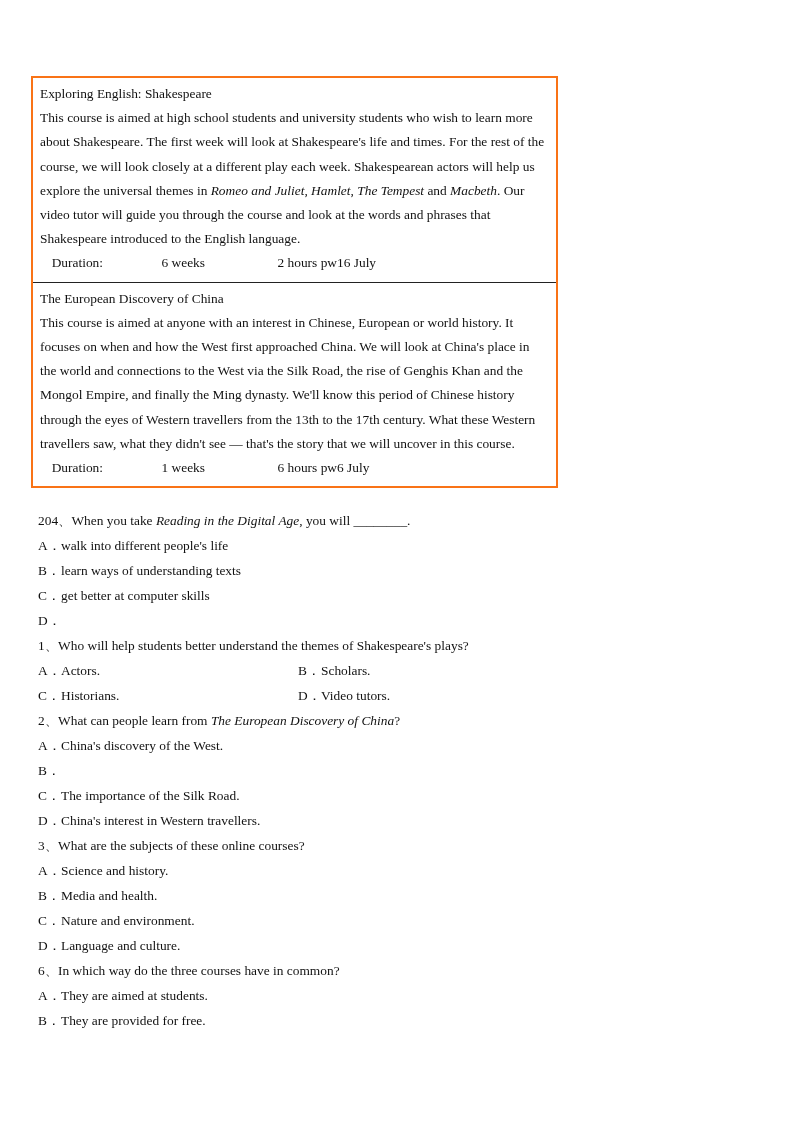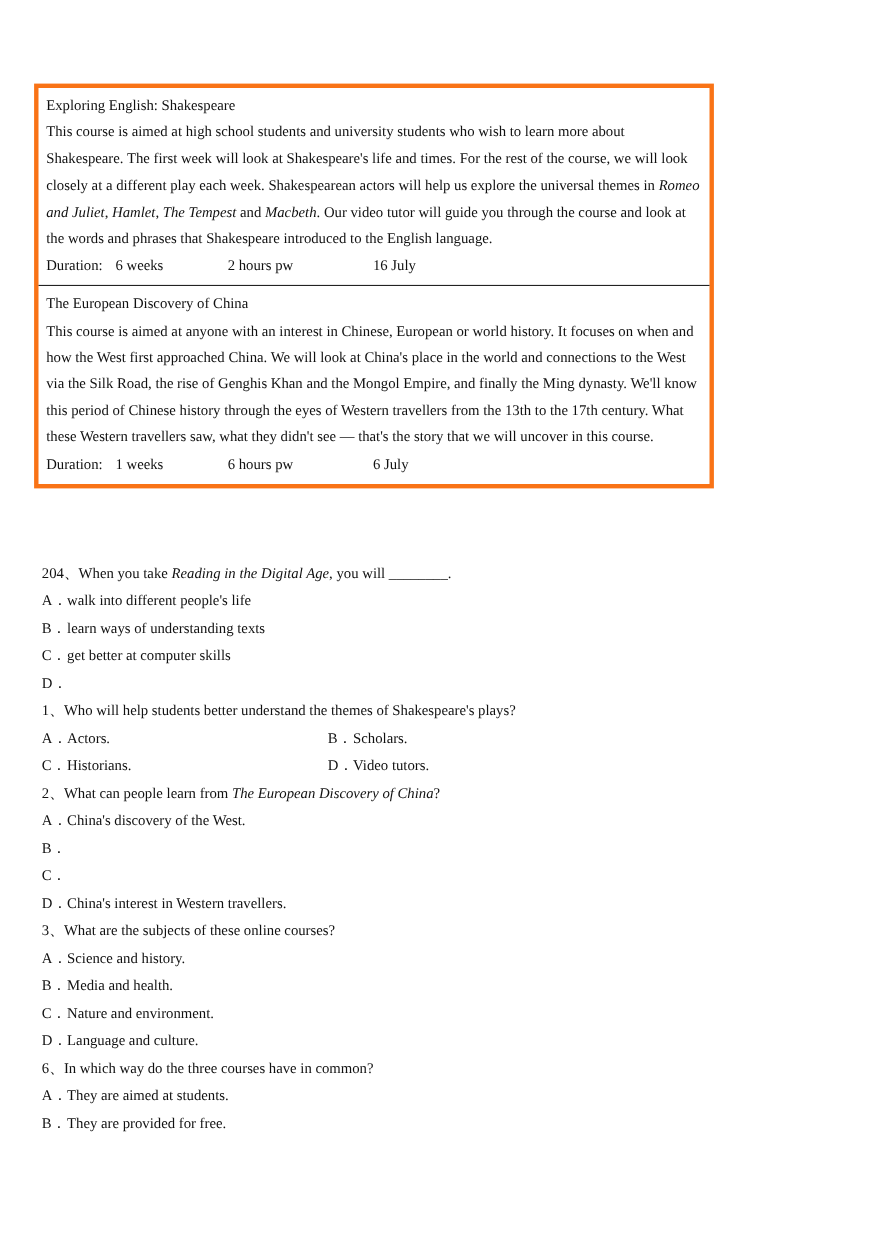--- a/index.html
+++ b/index.html
@@ -1,23 +1,23 @@
 <!DOCTYPE html>
 <html><head>
 <meta charset="utf-8">
 <style>
   html, body { margin: 0; padding: 0; background: #ffffff; }
   body { width: 794px; height: 1123px; position: relative; font-family: "Liberation Serif", serif; color: #111; font-size: 13.4px; }
   .page { position: absolute; left: 0; top: 0; width: 794px; height: 1123px; }
-  .course-table { position: absolute; left: 31px; top: 76px; width: 618px; border: 4px solid #f97316; box-sizing: border-box; }
+  .course-table { position: absolute; left: 31px; top: 76px; width: 527px; border: 2px solid #f97316; box-sizing: border-box; }
   .course { padding: 4px 7px 6px 7px; line-height: 24.2px; }
   .course + .course { border-top: 1px solid #222; }
   .course .title { display: block; }
   .course p { margin: 0; }
-  .duration { display: flex; }
+  .duration { display: flex; text-align: right; }
   .duration .lbl { width: 63px; }
   .duration .wk { width: 102px; }
   .duration .hrs { width: 132px; }
   em { font-style: italic; }
   .questions { position: absolute; left: 38px; top: 508px; width: 520px; line-height: 25px; }
   .q { margin: 0; }
   .opt { margin: 0; display: flex; }
   .opt .letter { width: 23px; }
   .opt-row { display: flex; }
   .opt-row .opt { width: 276px; }
@@ -94,20 +94,21 @@
     <p class="q"><span>2、What can people learn from </span><em>The European Discovery of China</em><span>?</span></p>
     <p class="opt">
         <span class="letter">A．</span>
         <span>China's discovery of the West.</span>
       </p>
     <p class="opt">
         <span class="letter">B．</span>
       </p>
     <p class="opt">
         <span class="letter">C．</span>
+        <span>The importance of the Silk Road.</span>
       </p>
     <p class="opt">
         <span class="letter">D．</span>
         <span>China's interest in Western travellers.</span>
       </p>
 
     <p class="q">3、What are the subjects of these online courses?</p>
     <p class="opt">
         <span class="letter">A．</span>
         <span>Science and history.</span>

